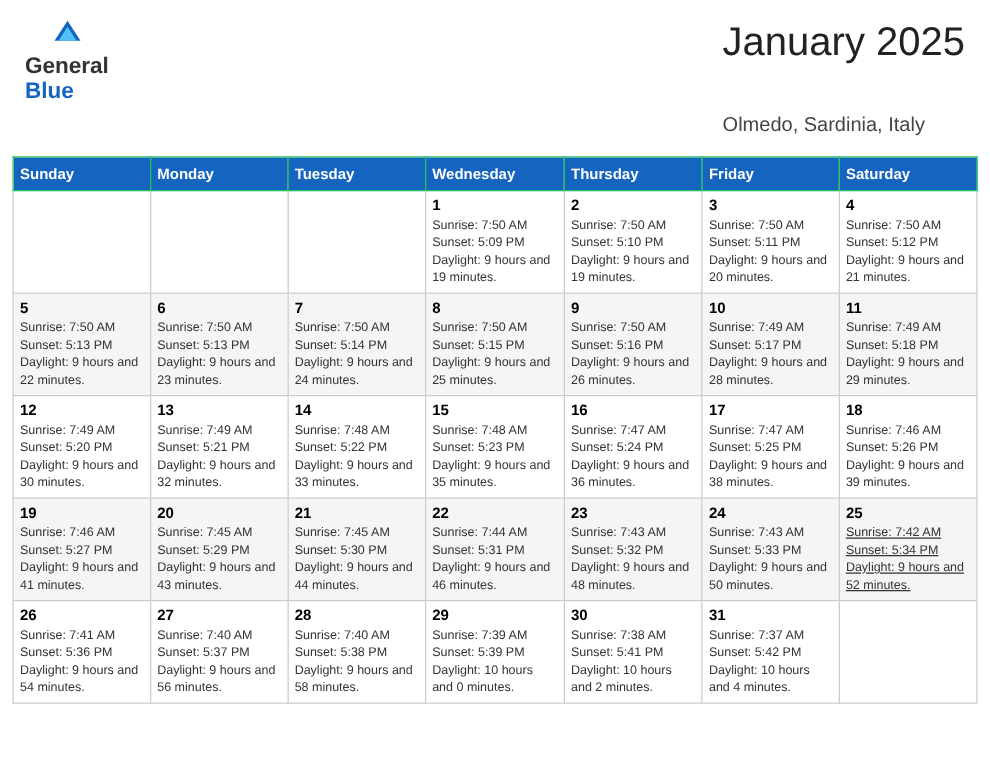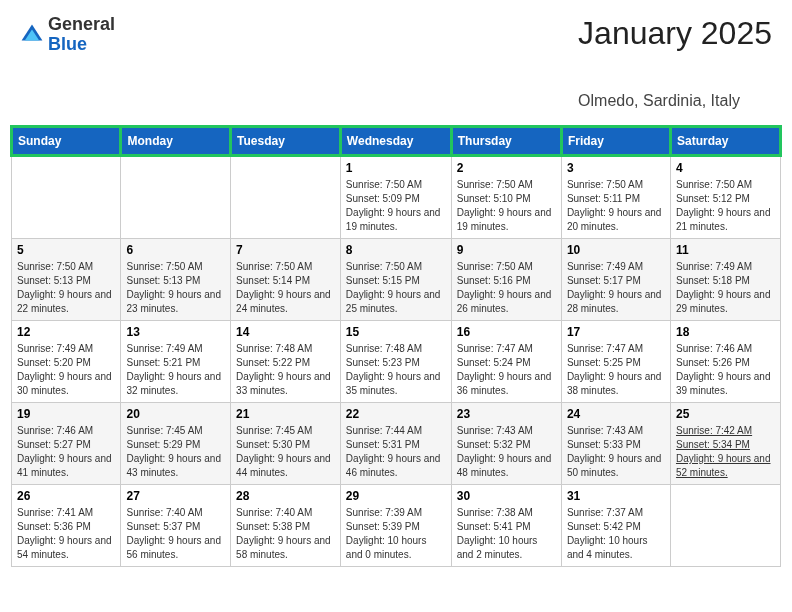--- a/index.html
+++ b/index.html
@@ -14,20 +14,21 @@
       display: flex;
       justify-content: space-between;
       align-items: flex-start;
       margin-bottom: 10px;
       padding: 5px 10px;
     }
     .logo {
       display: flex;
       align-items: center;
       gap: 4px;
+      flex-direction: column;
     }
     .logo-text {
       font-size: 18px;
       font-weight: bold;
       line-height: 1.1;
     }
     .logo-general { color: #333; }
     .logo-blue { color: #1565c0; margin-top: 20px; }
     .logo-icon {
       width: 24px;
@@ -50,21 +51,21 @@
       width: 100%;
       border-collapse: collapse;
       font-size: 11px;
     }
     .calendar th {
       background-color: #1565c0;
       color: white;
       padding: 6px 5px;
       text-align: left;
       font-size: 12px;
-      border: 3px solid #22c55e;
+      border: 1px solid #22c55e;
     }
     .calendar td {
       border: 1px solid #ccc;
       vertical-align: top;
       padding: 4px 5px;
       min-height: 80px;
       width: 113px;
     }
     .calendar tr:nth-child(even) td {
       background-color: #f5f5f5;

